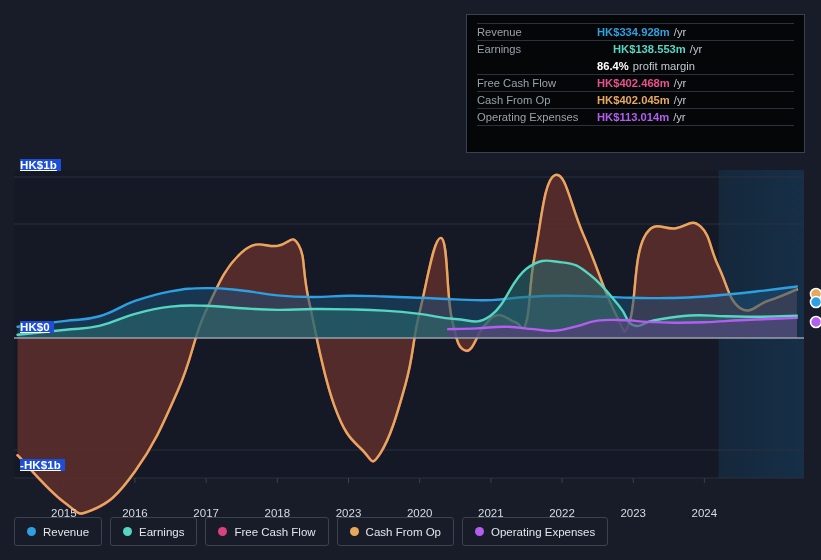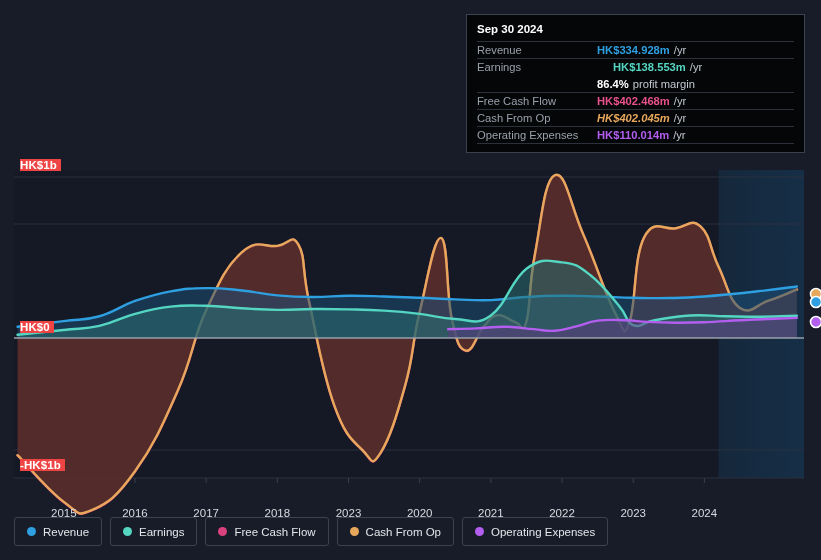--- a/index.html
+++ b/index.html
@@ -25,24 +25,25 @@
     position: absolute;
     left: 0; top: 0;
   }
 
   
   .y-axis-label {
     position: absolute;
     font-size: 11.5px;
     font-weight: bold;
     color: #ffffff;
-    background: #ef4444;
+    background: #1d4ed8;
     padding: 0 4px 0 0;
     white-space: nowrap;
     letter-spacing: .1px;
+    text-decoration: underline;
   }
   #y-label-top  { left: 20px; top: 159px; }
   #y-label-zero { left: 20px; top: 321px; }
   #y-label-bot  { left: 20px; top: 459px; }
 
   .x-axis-label {
     position: absolute;
     top: 507px;
     font-size: 11.5px;
     color: #d6dae0;
@@ -185,21 +186,20 @@
       <div class="x-axis-label" style="left: 277.333px;">2018</div>
       <div class="x-axis-label" style="left: 348.505px;">2023</div>
       <div class="x-axis-label" style="left: 419.676px;">2020</div>
       <div class="x-axis-label" style="left: 490.847px;">2021</div>
       <div class="x-axis-label" style="left: 562.018px;">2022</div>
       <div class="x-axis-label" style="left: 633.189px;">2023</div>
       <div class="x-axis-label" style="left: 704.36px;">2024</div>
     </div>
 
   <div id="tooltip-card">
-    <div id="tooltip-date">Sep 30 2024</div>
 
     <div class="tt-row">
       <span class="tt-label">Revenue</span>
       <span class="tt-value" id="tt-v0" style="color: rgb(46, 159, 224);">HK$334.928m</span>
       <span class="tt-unit">/yr</span>
     </div>
 
     <div class="tt-row">
       <span class="tt-label">Earnings</span>
       <span class="tt-value" id="tt-v1" style="color: rgb(85, 214, 194); margin-left: 16px;">HK$138.553m</span>
@@ -213,27 +213,27 @@
     </div>
 
     <div class="tt-row">
       <span class="tt-label">Free Cash Flow</span>
       <span class="tt-value" id="tt-v2" style="color: rgb(232, 81, 138);">HK$402.468m</span>
       <span class="tt-unit">/yr</span>
     </div>
 
     <div class="tt-row">
       <span class="tt-label">Cash From Op</span>
-      <span class="tt-value" id="tt-v3" style="color: rgb(232, 168, 92); font-style: italic;">HK$402.045m</span>
+      <span class="tt-value" id="tt-v3" style="color: rgb(232, 168, 92);">HK$402.045m</span>
       <span class="tt-unit">/yr</span>
     </div>
 
     <div class="tt-row">
       <span class="tt-label">Operating Expenses</span>
-      <span class="tt-value" id="tt-v4" style="color: rgb(180, 94, 240);">HK$110.014m</span>
+      <span class="tt-value" id="tt-v4" style="color: rgb(180, 94, 240);">HK$113.014m</span>
       <span class="tt-unit">/yr</span>
     </div>
 
     <div id="tt-bottom-rule"></div>
   </div>
 
   <div id="legend">
       <div class="legend-item">
         <span class="legend-dot" style="background: rgb(46, 159, 224);"></span>
         <span class="legend-text">Revenue</span>

